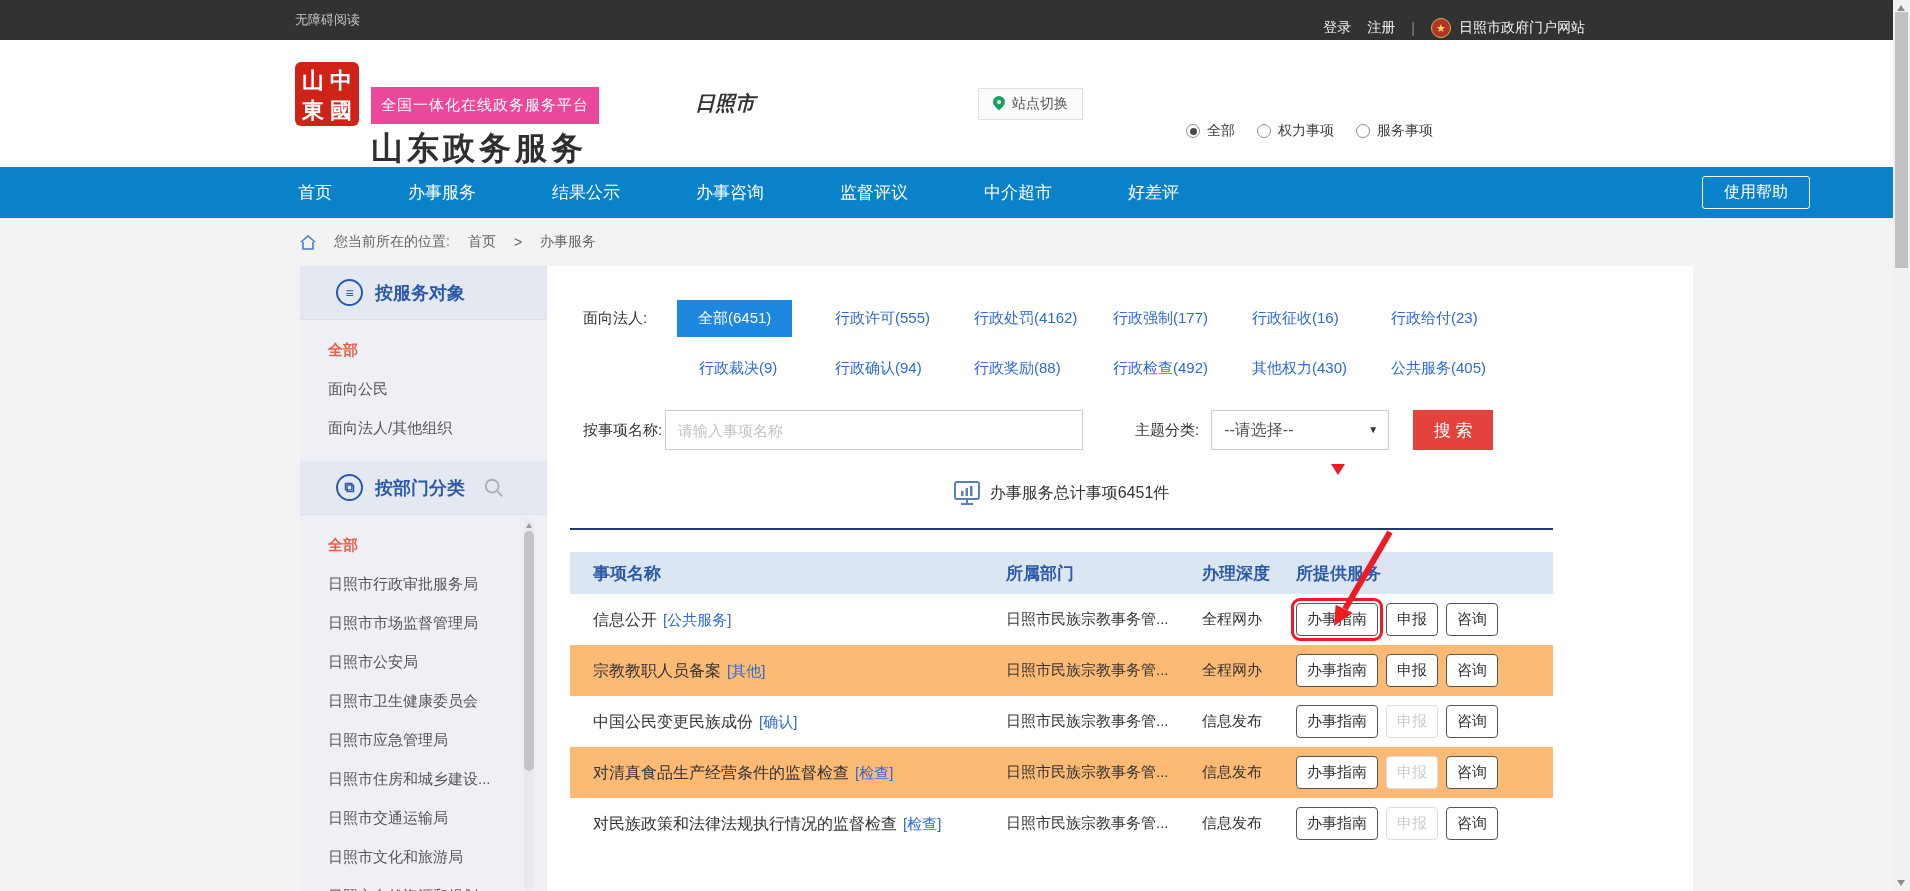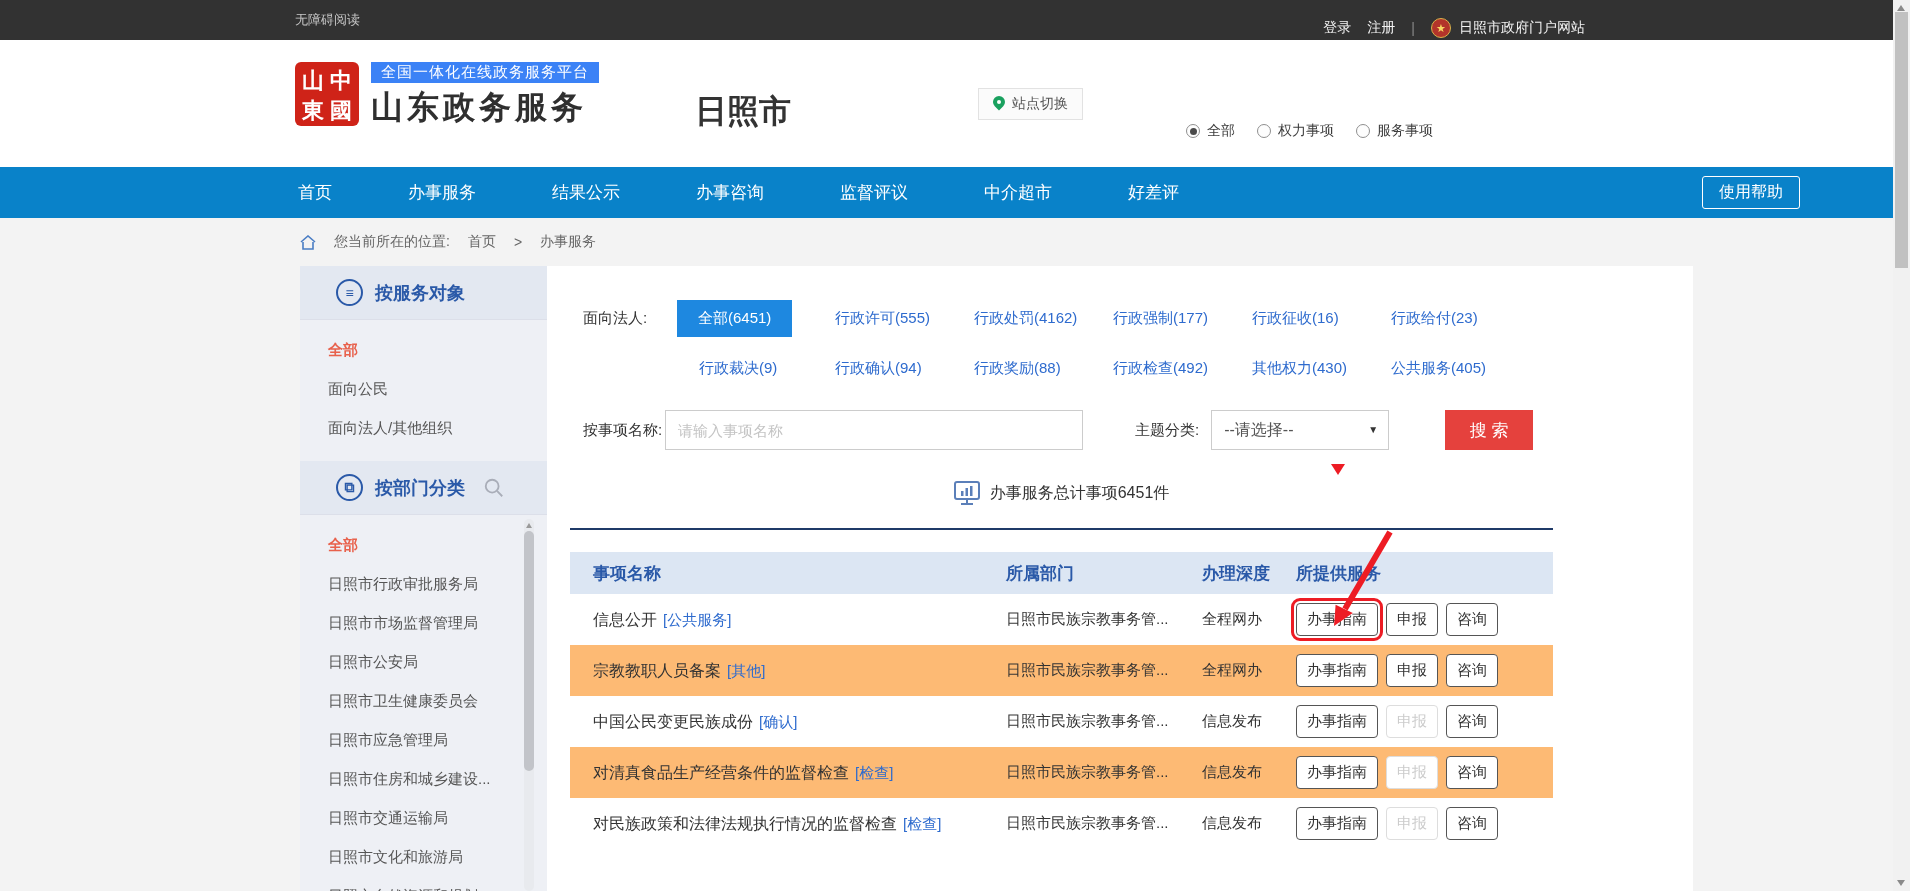--- a/index.html
+++ b/index.html
@@ -16,41 +16,41 @@
   .emblem { width:20px; height:20px; border-radius:50%; background:#b3342a; border:1px solid #d8b24a; display:flex; align-items:center; justify-content:center; }
   .emblem::before { content:'★'; color:#f7d762; font-size:11px; line-height:1; }
   .portal { display:flex; align-items:center; gap:8px; cursor:pointer; }
 
   
   .header { position:absolute; left:0; top:40px; width:1910px; height:127px; background:#fff; }
   .logo { position:absolute; left:295px; top:22px; display:flex; gap:12px; align-items:flex-start; }
   .seal { width:64px; height:64px; background:#cf2318; border-radius:6px; display:grid; grid-template-columns:1fr 1fr; grid-template-rows:1fr 1fr; padding:4px; }
   .seal span { color:#fff; font-size:22px; font-weight:bold; display:flex; align-items:center; justify-content:center; }
   .logo-text { display:flex; flex-direction:column; }
-  .badge { align-self:flex-start; background:#3b82f6; color:#fff; font-size:15px; padding:1px 10px; letter-spacing:1px; }
+  .badge { align-self:flex-start; background:#ec4899; color:#fff; font-size:15px; padding:9px 10px; letter-spacing:1px;margin-top:25px; }
   .brand { font-size:32px; font-weight:bold; color:#2f2f2f; letter-spacing:4px; margin-top:3px; }
-  .city { position:absolute; left:695px; top:50px; font-size:32px; font-weight:bold; color:#333; }
+  .city { position:absolute; left:695px; top:50px; font-size:20px; font-weight:bold; color:#333;font-style:italic; }
   .site-switch { position:absolute; left:978px; top:48px; height:32px; padding:0 14px; background:#fbfbfb; border:1px solid #e2e2e2; display:flex; align-items:center; gap:7px; font-size:14px; color:#555; cursor:pointer; }
   .pin { width:12px; height:16px; position:relative; }
   .pin::before { content:''; position:absolute; left:0; top:0; width:12px; height:12px; background:#1aa15f; border-radius:50% 50% 50% 0; transform:rotate(-45deg); }
   .pin::after { content:''; position:absolute; left:4px; top:4px; width:4px; height:4px; background:#fff; border-radius:50%; }
   .search-box { position:absolute; left:1183px; top:25px; width:397px; height:43px; border:1px solid #c9c9c9; background:#fff; }
   .search-box input { width:100%; height:100%; border:0; outline:none; padding:0 40px 0 14px; font-size:15px; color:#333; font-family:inherit; }
   .search-box input::placeholder { color:#b8b8b8; }
   .mag { position:absolute; right:8px; top:9px; width:24px; height:24px; cursor:pointer; }
   .scopes { position:absolute; left:1186px; top:82px; display:flex; gap:22px; align-items:center; font-size:14px; color:#3c3c3c; }
   .scope { display:flex; align-items:center; gap:7px; cursor:pointer; }
   .radio { width:14px; height:14px; border:1px solid #8f8f8f; border-radius:50%; background:#fdfdfd; display:flex; align-items:center; justify-content:center; }
   .radio.checked::before { content:''; width:7px; height:7px; border-radius:50%; background:#4a4a4a; }
 
   
   .nav { position:absolute; left:0; top:167px; width:1910px; height:51px; background:#0982c9; }
   .nav-items { position:absolute; left:298px; top:0; display:flex; height:51px; align-items:center; }
   .nav-item { color:#fff; font-size:17px; margin-right:76px; cursor:pointer; white-space:nowrap; }
-  .help-btn { position:absolute; left:1702px; top:9px; width:98px; height:33px; border:1px solid #fff; border-radius:3px; color:#fff; font-size:16px; display:flex; align-items:center; justify-content:center; cursor:pointer; }
+  .help-btn { position:absolute; left:1702px; top:9px; width:108px; height:33px; border:1px solid #fff; border-radius:3px; color:#fff; font-size:16px; display:flex; align-items:center; justify-content:center; cursor:pointer; }
 
   
   .page-bg { position:absolute; left:0; top:218px; width:1910px; height:673px; background:#f3f3f3; }
   .breadcrumb { position:absolute; left:300px; top:15px; display:flex; align-items:center; gap:18px; font-size:14px; color:#666; }
   .bc-link { cursor:pointer; }
 
   .container { position:absolute; left:300px; top:48px; width:1393px; height:625px; background:#fff; }
 
   
   .sidebar { position:absolute; left:0; top:0; width:247px; height:625px; background:#eef0f5; }
@@ -78,21 +78,21 @@
   .cat-link { font-size:15px; color:#2e6bce; cursor:pointer; white-space:nowrap; }
   .spacer-label { width:107px; }
 
   .search-row { margin-top:32px; display:flex; align-items:center; }
   .sr-label { width:95px; padding-left:13px; font-size:15px; color:#333; }
   .name-input { width:418px; height:40px; border:1px solid #ccc; padding:0 12px; font-size:15px; color:#333; outline:none; font-family:inherit; }
   .name-input::placeholder { color:#c4c4c4; }
   .topic-label { margin-left:52px; font-size:15px; color:#333; }
   .select { margin-left:12px; width:178px; height:40px; border:1px solid #ccc; position:relative; display:flex; align-items:center; padding-left:12px; font-size:16px; color:#555; cursor:pointer; background:#fff; }
   .select::after { content:'▼'; position:absolute; right:10px; top:13px; font-size:10px; color:#333; }
-  .search-btn { margin-left:56px; width:88px; height:40px; background:#e5413d; color:#fff; font-size:17px; border:0; display:flex; align-items:center; justify-content:center; cursor:pointer; white-space:nowrap; }
+  .search-btn { margin-left:24px; width:80px; height:40px; background:#e5413d; color:#fff; font-size:17px; border:0; display:flex; align-items:center; justify-content:center; cursor:pointer; white-space:nowrap; }
 
   .total-row { margin-top:30px; display:flex; justify-content:center; align-items:center; gap:10px; font-size:16px; color:#333; }
   .divider { margin-top:22px; width:983px; height:2px; background:#1f3a68; }
 
   .table { margin-top:22px; }
   .thead { height:42px; background:#dce6f3; display:flex; align-items:center; font-size:17px; font-weight:bold; color:#2a59a8; }
   .c1 { width:436px; padding-left:23px; }
   .c2 { width:196px; }
   .c3 { width:94px; }
   .c4 { flex:1; }

